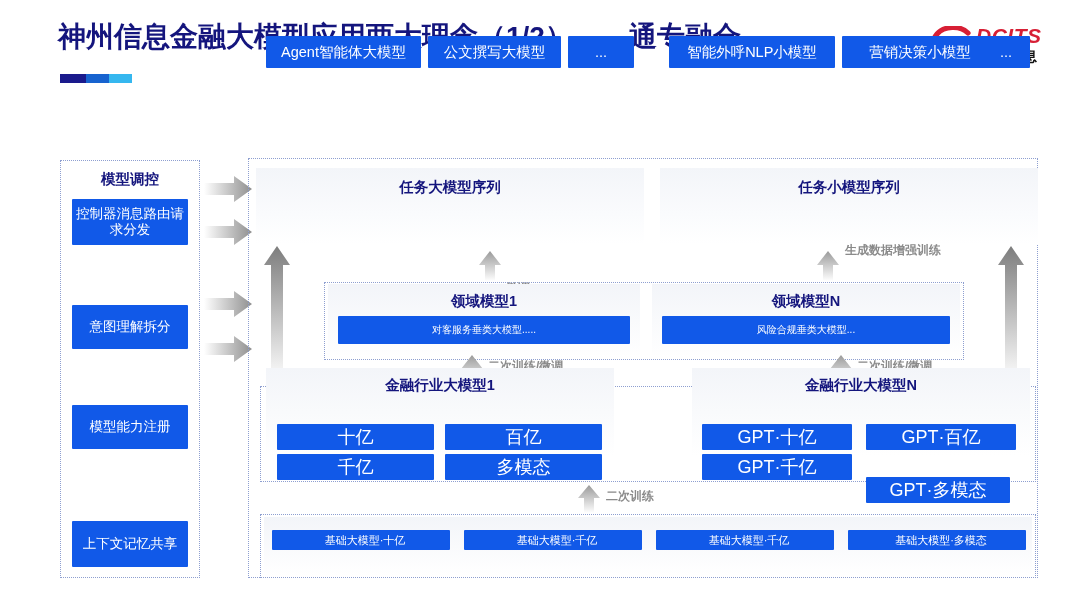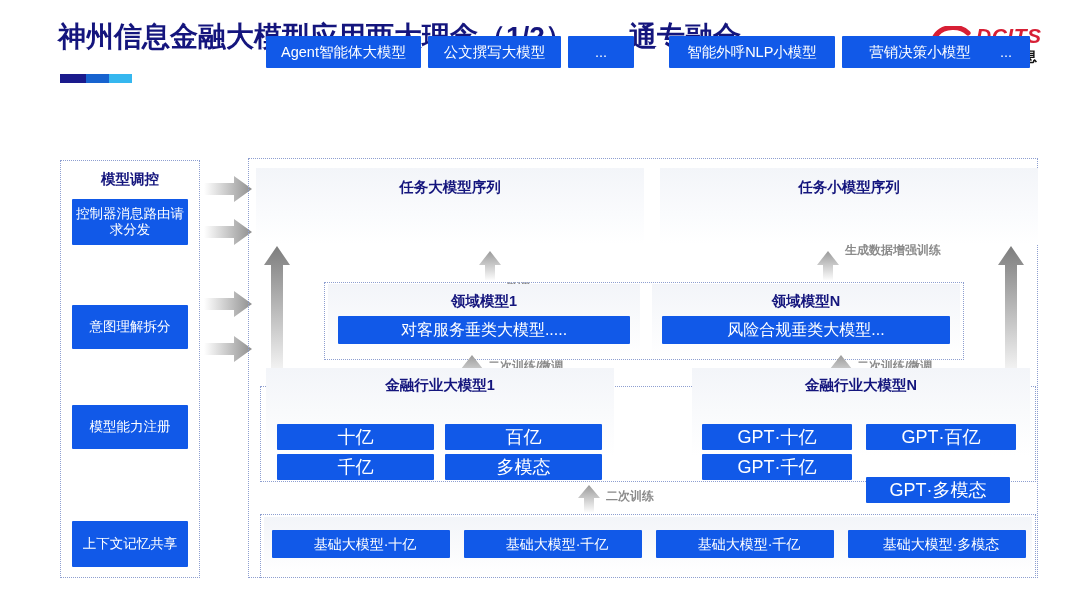--- a/index.html
+++ b/index.html
@@ -127,35 +127,35 @@
   #task-big-panel { left: 256px; top: 168px; width: 388px; }
   #task-small-panel { left: 660px; top: 168px; width: 378px; }
   .task-box { position: absolute; top: 36px; height: 32px; font-size: 14.5px; }
 
   
   #domain-frame { left: 324px; top: 282px; width: 640px; height: 78px; }
   .domain-panel { position: absolute; top: 284px; height: 74px;
     background: linear-gradient(to bottom, #f3f5f9 0%, #ffffff 100%); }
   #domain-panel-1 { left: 328px; width: 312px; }
   #domain-panel-n { left: 652px; width: 308px; }
-  .domain-box { position: absolute; top: 316px; height: 28px; font-size: 16px; }
+  .domain-box { position: absolute; top: 316px; height: 28px; font-size: 10px; }
 
   
   #fin-frame { left: 260px; top: 386px; width: 776px; height: 96px; }
   .fin-panel { position: absolute; top: 368px; height: 88px;
     background: linear-gradient(to bottom, #f3f5f9 0%, #ffffff 100%); }
   #fin-panel-1 { left: 266px; width: 348px; }
   #fin-panel-n { left: 692px; width: 338px; }
   .fin-box { position: absolute; height: 26px; font-size: 18px; }
 
   
   #base-frame { left: 260px; top: 514px; width: 776px; height: 64px; }
   #base-panel { left: 264px; top: 517px; width: 768px; height: 58px;
     background: linear-gradient(to bottom, #f3f5f9 0%, #ffffff 100%); }
-  .base-box { position: absolute; top: 530px; height: 28px; font-size: 14px; padding-left: 8px; }
+  .base-box { position: absolute; top: 530px; height: 20px; font-size: 11px; padding-left: 8px; }
 </style>
 </head>
 <body>
 
 <div id="header-area">
   <div id="page-title">神州信息金融大模型应用两大理念（1/2）——通专融合</div>
   <div id="title-underline"></div>
 
   <div id="logo">
     <svg id="logo-mark" viewBox="0 0 42 40">

